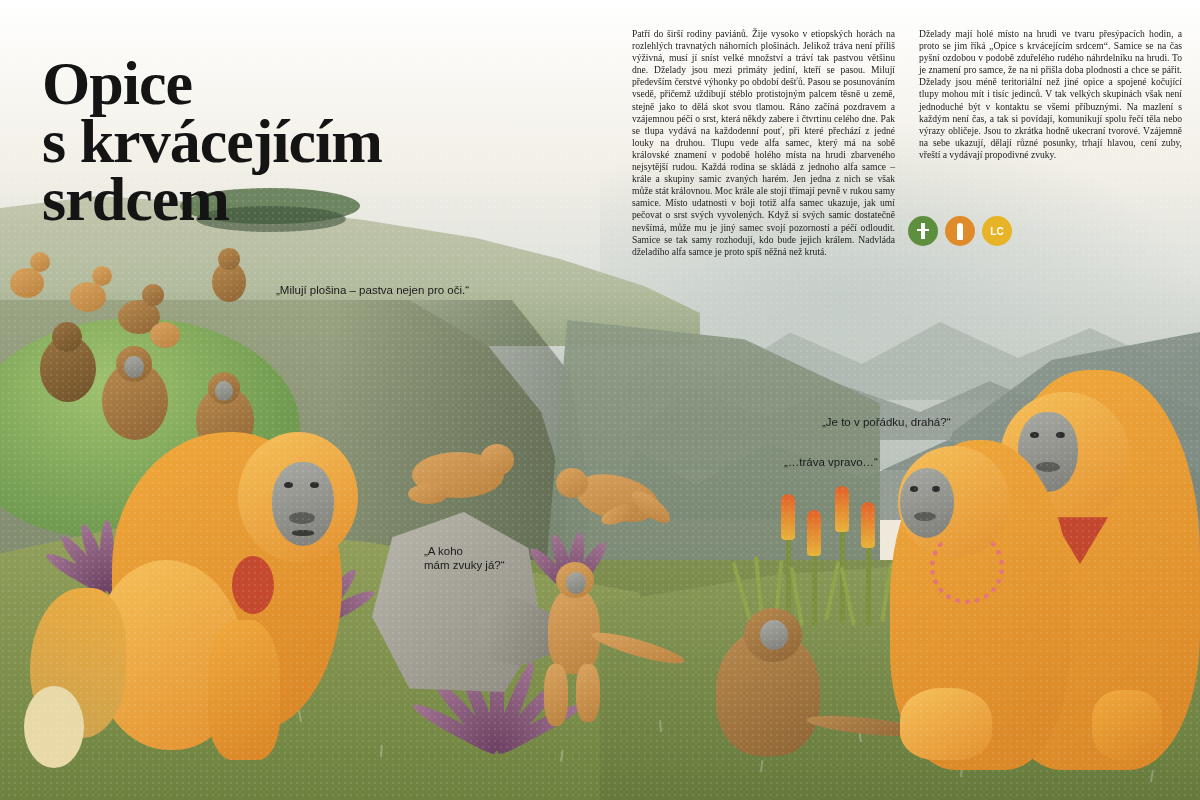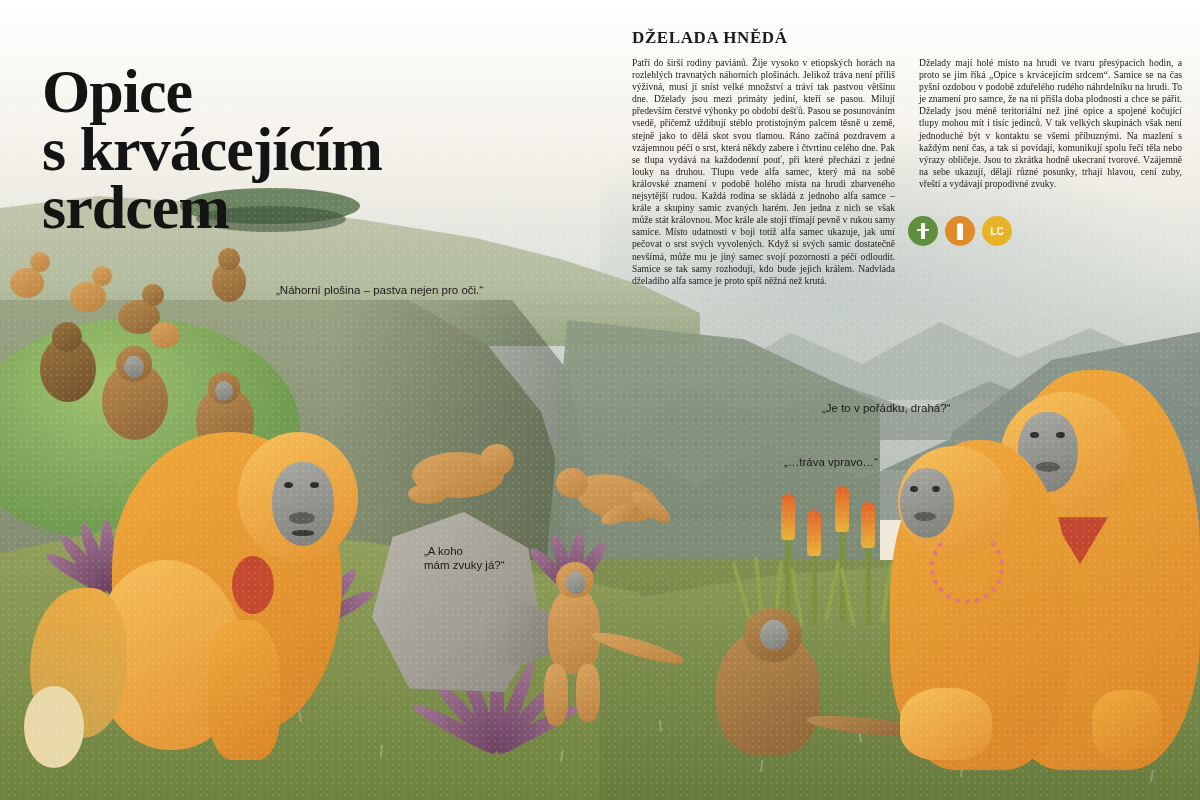--- a/index.html
+++ b/index.html
@@ -242,21 +242,21 @@
   }
   .badge-person {
     width: 6px; height: 17px;
     background: #fff;
     border-radius: 3px 3px 1px 1px;
   }
 
   
   .headline {
     position: absolute;
-    left: 42px; top: 20px;
+    left: 42px; top: 12px;
     width: 560px;
     font-family: "Liberation Serif", serif;
     font-weight: bold;
     font-size: 62px;
     line-height: 58px;
     letter-spacing: -1px;
     color: #141414;
   }
 
   
@@ -467,36 +467,35 @@
     <div class="mk fur-gold" style="left:1092px; top:690px; width:70px; height:70px; border-radius:40%;"></div>
   </div>
 
   <div class="dot-texture"></div>
 
   <h1 class="headline" style="white-space: pre-line;">Opice
 s krvácejícím
 srdcem</h1>
 
   <div class="text-col">
-    <h2 class="article-title">DŽELADA HNĚDÁ</h2>
     <div class="cols">
       <p>Patří do širší rodiny paviánů. Žije vysoko v etiopských horách na rozlehlých travnatých náhorních plošinách. Jelikož tráva není příliš výživná, musí jí sníst velké množství a tráví tak pastvou většinu dne. Dželady jsou mezi primáty jediní, kteří se pasou. Milují především čerstvé výhonky po období dešťů. Pasou se posunováním vsedě, přičemž uždibují stéblo protistojným palcem těsně u země, stejně jako to dělá skot svou tlamou. Ráno začíná pozdravem a vzájemnou péčí o srst, která někdy zabere i čtvrtinu celého dne. Pak se tlupa vydává na každodenní pouť, při které přechází z jedné louky na druhou. Tlupu vede alfa samec, který má na sobě královské znamení v podobě holého místa na hrudi zbarveného nejsytější rudou. Každá rodina se skládá z jednoho alfa samce – krále a skupiny samic zvaných harém. Jen jedna z nich se však může stát královnou. Moc krále ale stojí třímají pevně v rukou samy samice. Místo udatnosti v boji totiž alfa samec ukazuje, jak umí pečovat o srst svých vyvolených. Když si svých samic dostatečně nevšímá, může mu je jiný samec svojí pozorností a péčí odloudit. Samice se tak samy rozhodují, kdo bude jejich králem. Nadvláda dželadího alfa samce je proto spíš něžná než krutá.</p>
       <p style="break-before:column;">Dželady mají holé místo na hrudi ve tvaru přesýpacích hodin, a proto se jim říká „Opice s krvácejícím srdcem“. Samice se na čas pyšní ozdobou v podobě zduřelého rudého náhrdelníku na hrudi. To je znamení pro samce, že na ni přišla doba plodnosti a chce se pářit. Dželady jsou méně teritoriální než jiné opice a spojené kočující tlupy mohou mít i tisíc jedinců. V tak velkých skupinách však není jednoduché být v kontaktu se všemi příbuznými. Na mazlení s každým není čas, a tak si povídají, komunikují spolu řečí těla nebo výrazy obličeje. Jsou to zkrátka hodně ukecraní tvorové. Vzájemně na sebe ukazují, dělají různé posunky, trhají hlavou, cení zuby, vřeští a vydávají propodivné zvuky.</p>
     </div>
   </div>
 
   <div class="badges">
     <div class="badge green">
       <div class="badge-shape-ruler"></div>
     </div>
     <div class="badge orange">
       <div class="badge-person"></div>
     </div>
     <div class="badge yellow">LC</div>
   </div>
 
-  <div class="caption" style="left:276px; top:283px;">„Náhorní plošina – pastva nejen pro oči.“</div>
+  <div class="caption" style="left:276px; top:283px;">„Milují plošina – pastva nejen pro oči.“</div>
   <div class="caption" style="left:424px; top:544px;">„A koho
 mám zvuky já?“</div>
-  <div class="caption" style="left:822px; top:401px;">„Je to v pořádku, drahá?“</div>
+  <div class="caption" style="left:822px; top:415px;">„Je to v pořádku, drahá?“</div>
   <div class="caption" style="left:784px; top:455px;">„…tráva vpravo…“</div>
 
 </div>
 
 </body></html>

